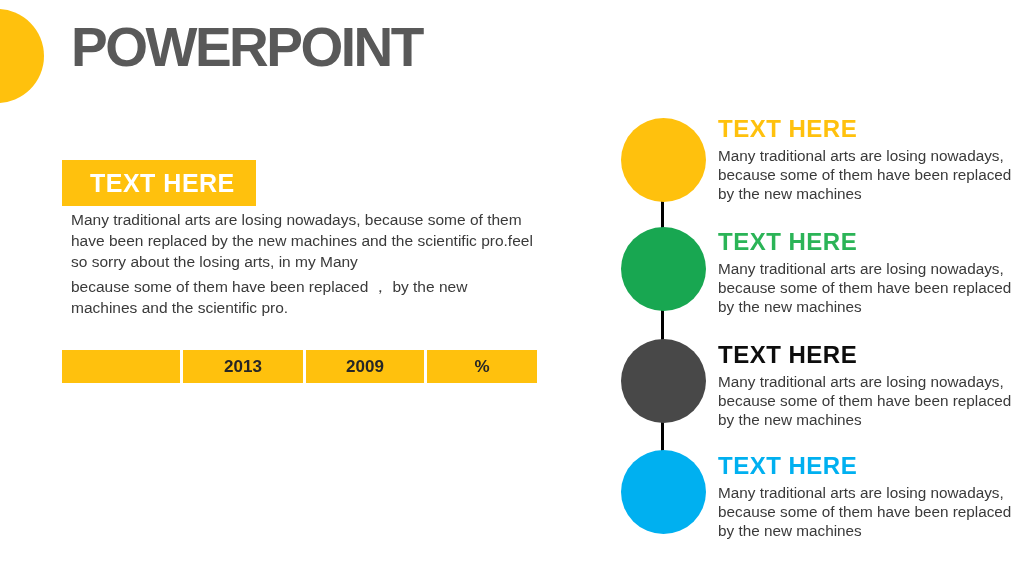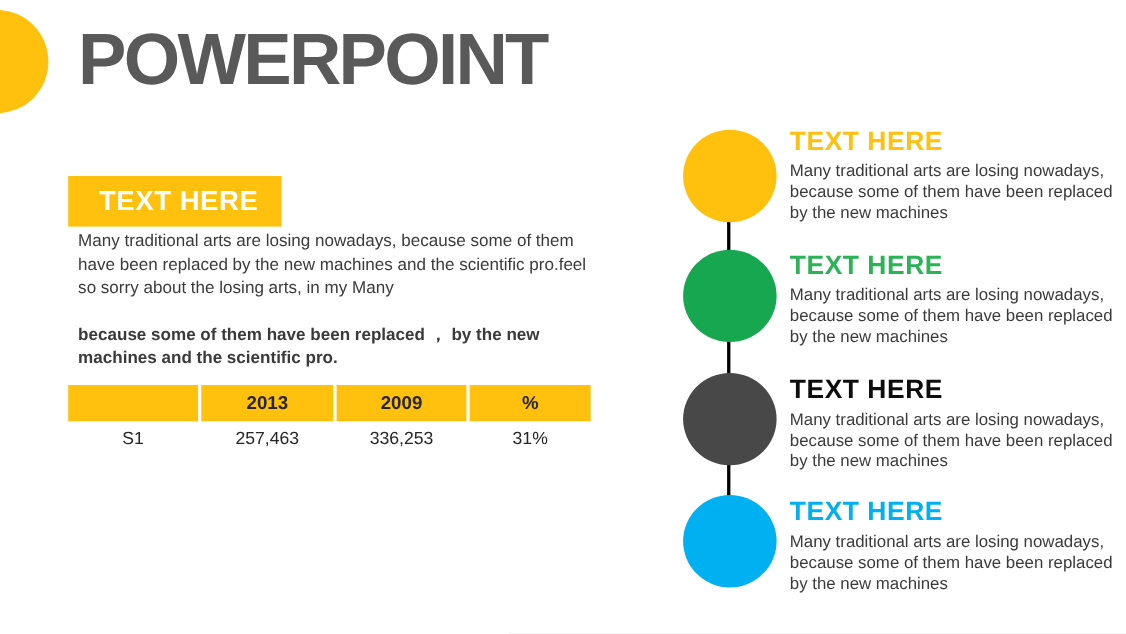--- a/index.html
+++ b/index.html
@@ -22,21 +22,21 @@
     width: 94px;
     height: 94px;
     border-radius: 50%;
     background: #FFC10D;
   }
 
   .title {
     position: absolute;
     left: 71px;
     top: 20px;
-    font-size: 66px;
+    font-size: 55px;
     font-weight: 700;
     letter-spacing: -2.5px;
     color: #595959;
     line-height: 1.0;
     white-space: nowrap;
   }
 
   .label-box {
     position: absolute;
     left: 62px;
@@ -57,21 +57,21 @@
 
   .paragraphs {
     position: absolute;
     left: 71px;
     top: 209px;
     width: 465px;
     font-size: 15.5px;
     line-height: 21px;
     color: #3a3a3a;
   }
-  .paragraphs p + p { margin-top: 22px; font-weight: bold; }
+  .paragraphs p + p { margin-top: 4px; }
 
   .data-table {
     position: absolute;
     left: 59px;
     top: 350px;
     border-collapse: separate;
     border-spacing: 3px 0;
     table-layout: fixed;
   }
   .data-table th {
@@ -158,26 +158,20 @@
     </colgroup>
     <thead>
       <tr>
         <th></th>
         <th>2013</th>
         <th>2009</th>
         <th>%</th>
       </tr>
     </thead>
     <tbody>
-      <tr>
-        <td>S1</td>
-        <td>257,463</td>
-        <td>336,253</td>
-        <td>31%</td>
-      </tr>
     </tbody>
   </table>
 
   <div class="timeline">
     <div class="connector-line" style="background: rgb(0, 0, 0);"></div>
 
     <div class="tl-circle tl-c0" style="background-color: rgb(255, 193, 13);"></div>
     <div class="tl-text tl-t0">
       <div class="tl-heading" style="color: rgb(255, 193, 13);">TEXT HERE</div>
       <p class="tl-body">Many traditional arts are losing nowadays, because some of them have been replaced by the new machines</p>

